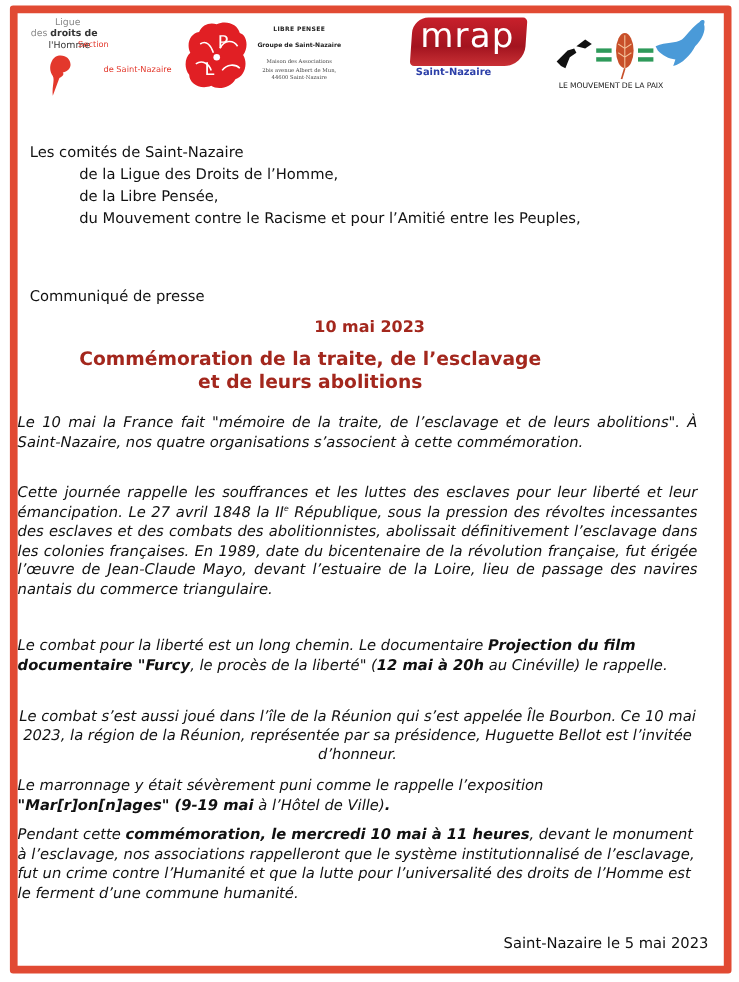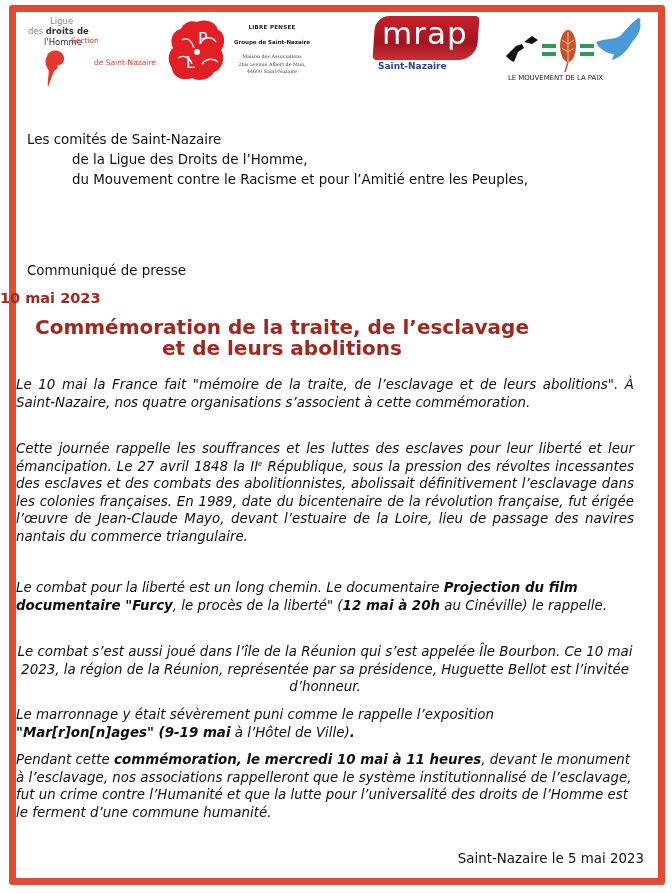--- a/index.html
+++ b/index.html
@@ -30,22 +30,22 @@
                background: linear-gradient(180deg,#c8202b 0%,#a3141f 60%,#c93035 100%);
                border-radius: 14px 4px 18px 4px; transform: skewX(-4deg); }
   .mrap .word { position: absolute; left: 12px; top: -1px; font-size: 31px; color: #fff; letter-spacing: 1px; font-family: "DejaVu Sans", sans-serif; }
   .mrap .sn { position: absolute; left: 8px; top: 45px; font-size: 9px; font-weight: bold; color: #2c3fa8; }
 
   .mdp { position: absolute; left: 502px; top: 14px; width: 150px; height: 76px; }
   .mdp .cap { position: absolute; left: 6px; top: 60px; font-size: 7px; color: #222; white-space: nowrap; letter-spacing: -.1px; }
   .addr-block { position: absolute; left: 27px; top: 130px; font-size: 13.4px; line-height: 20px; }
   .addr-block .ind { padding-left: 45px; }
   .cp { position: absolute; left: 27px; top: 263px; font-size: 13.4px; }
-  .date-title { position: absolute; left: 0; width: 672px; top: 290px; color: #a3271d; font-weight: bold; font-size: 14.5px; }
-  .main-title { position: absolute; left: 0; width: 564px; top: 317px; text-align: center; color: #a3271d; font-weight: bold; font-size: 20px; line-height: 21px; }
+  .date-title { position: absolute; left: 0; width: 672px; top: 290px; text-align: center; color: #a3271d; font-weight: bold; font-size: 14.5px; }
+  .main-title { position: absolute; left: 0; width: 564px; top: 317px; text-align: center; color: #a3271d; font-weight: bold; font-size: 17px; line-height: 21px; }
   .par { position: absolute; left: 16px; width: 618px; font-size: 13.4px; line-height: 17.6px; font-style: italic; }
   .just { text-align: justify; }
   .sig { position: absolute; right: 28px; top: 851px; font-size: 13.4px; }
   sup { font-size: 7px; vertical-align: super; line-height: 0; }
 </style>
 </head>
 <body>
 
 <div class="frame"></div>
 
@@ -104,20 +104,21 @@
 
       <path d="M94 28 C104 24 112 26 118 22 C124 16 128 10 134 6 C136 3 140 4 138 8 C140 14 136 22 130 28 C126 36 118 44 110 46 L112 40 C106 40 100 36 96 32 Z" fill="#4a9ad8"></path>
     </svg>
     <span class="cap">LE MOUVEMENT DE LA PAIX</span>
   </div>
 </div>
 
 <div class="addr-block">
   <div>Les comités de Saint-Nazaire</div>
   <div class="ind">de la Ligue des Droits de l’Homme,</div>
+  <div class="ind">de la Libre Pensée,</div>
   <div class="ind">du Mouvement contre le Racisme et pour l’Amitié entre les Peuples,</div>
 </div>
 
 <div class="cp">Communiqué de presse</div>
 
 <div class="date-title">10 mai 2023</div>
 
 <div class="main-title">
   <div>Commémoration de la traite, de l’esclavage</div>
   <div>et de leurs abolitions</div>

